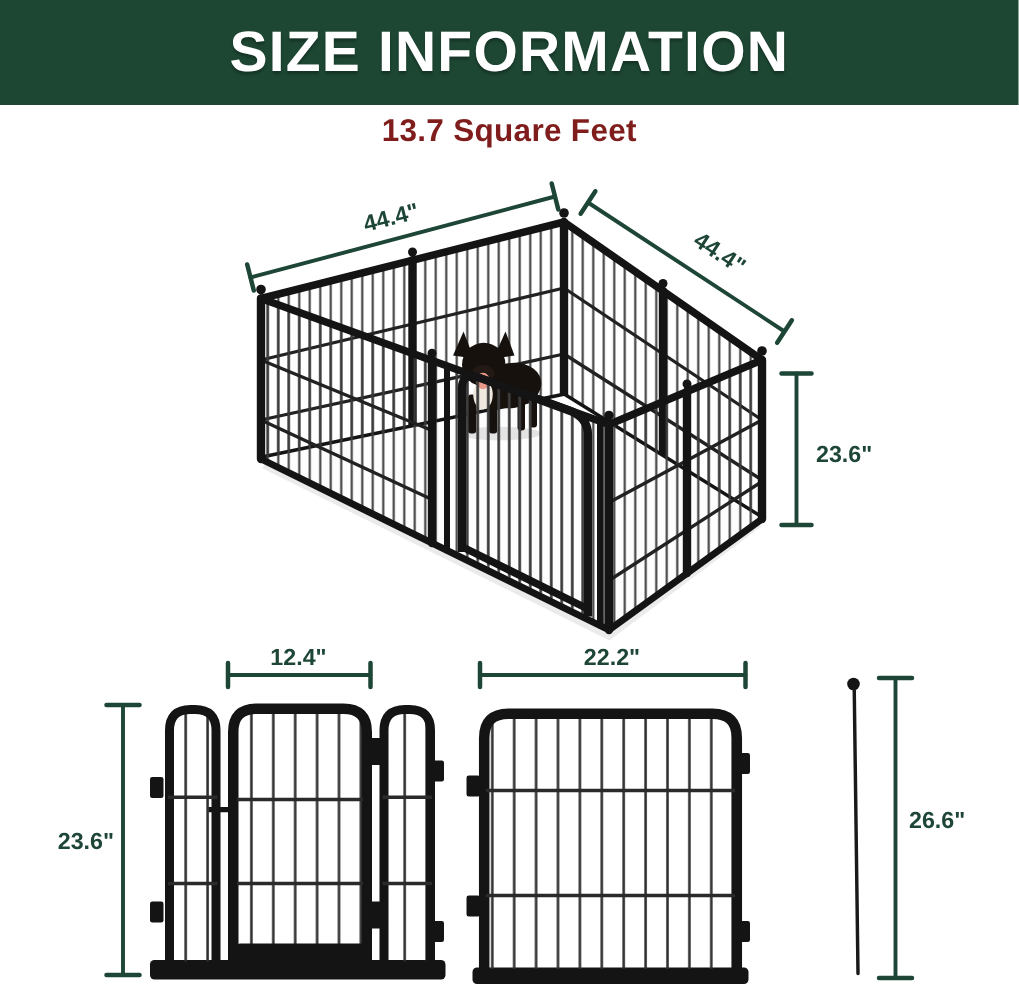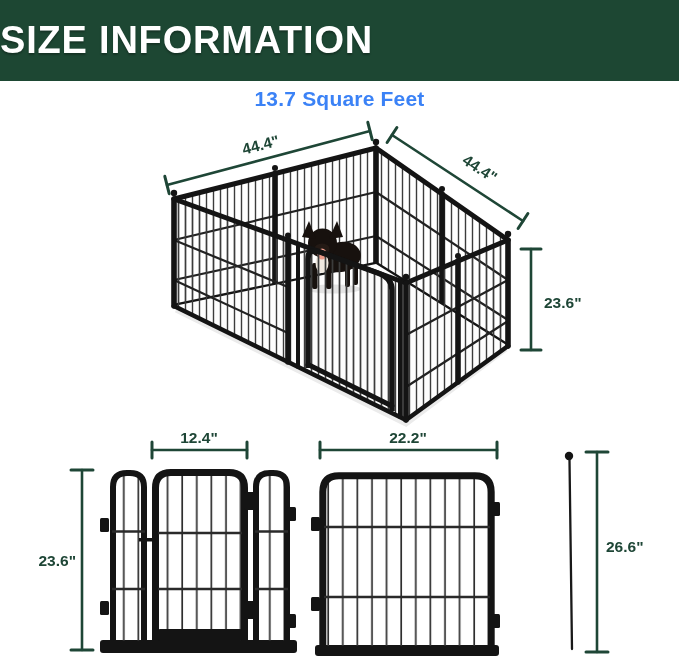--- a/index.html
+++ b/index.html
@@ -1,30 +1,30 @@
 <!DOCTYPE html>
 <html><head>
 <meta charset="utf-8">
 <style>
   html,body{margin:0;padding:0;}
   body{
     width:679px;height:656px;position:relative;overflow:hidden;
     background:#ffffff;font-family:"Liberation Sans",sans-serif;
   }
   .header{
-    position:relative;z-index:2;height:81px;background:#1d4733;
-    display:flex;align-items:center;
+    position:relative;z-index:2;height:70px;background:#1d4733;
+    display:flex;align-items:center;justify-content:center;
   }
   .header h1{
     margin:0;color:#fff;font-size:38px;font-weight:bold;letter-spacing:.8px;
     text-shadow:0 2px 2px rgba(0,0,0,.28);
   }
   .subtitle{
     position:relative;z-index:2;text-align:center;margin-top:6px;
-    font-size:21px;font-weight:bold;color:#3b82f6;letter-spacing:.2px;
+    font-size:21px;font-weight:bold;color:#7f1d1d;letter-spacing:.2px;
   }
   svg.scene{position:absolute;left:0;top:0;z-index:1;}
   
   .dim-line{stroke:#1e4636;stroke-width:2.6;stroke-linecap:round;fill:none;}
   .dim-tick{stroke:#1e4636;stroke-width:3;stroke-linecap:round;}
   .dim-label{fill:#1e4636;font-family:"Liberation Sans",sans-serif;
              font-size:15.5px;font-weight:bold;}
   
   .quad{fill:url(#bars3d);}
   .toprail{stroke:#141414;stroke-width:5;stroke-linecap:round;fill:none;}

